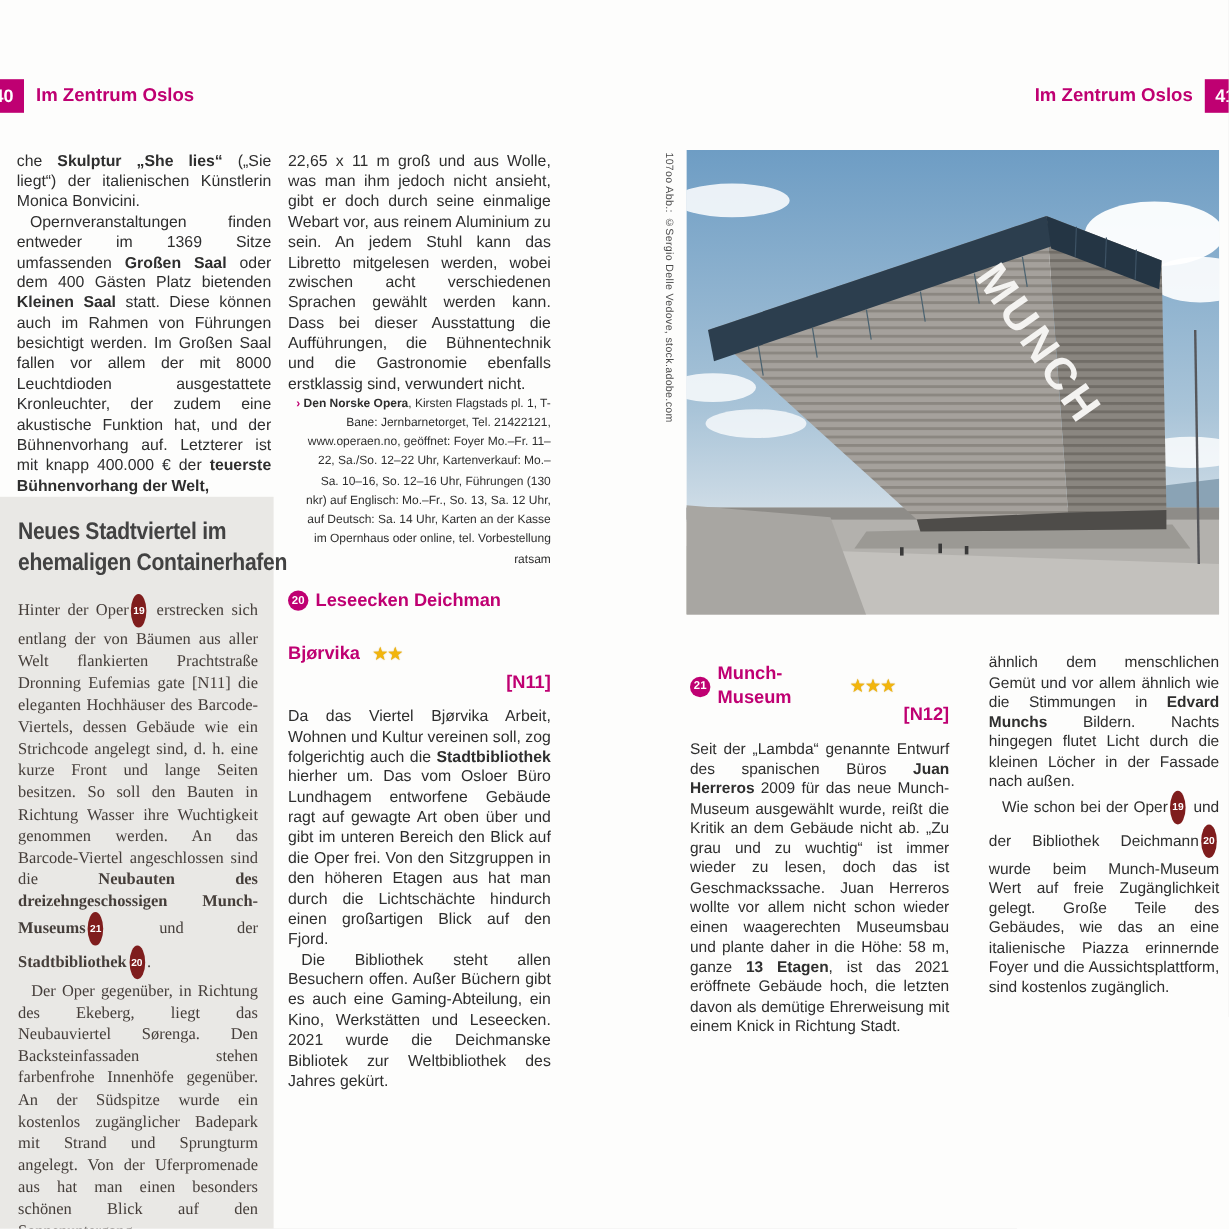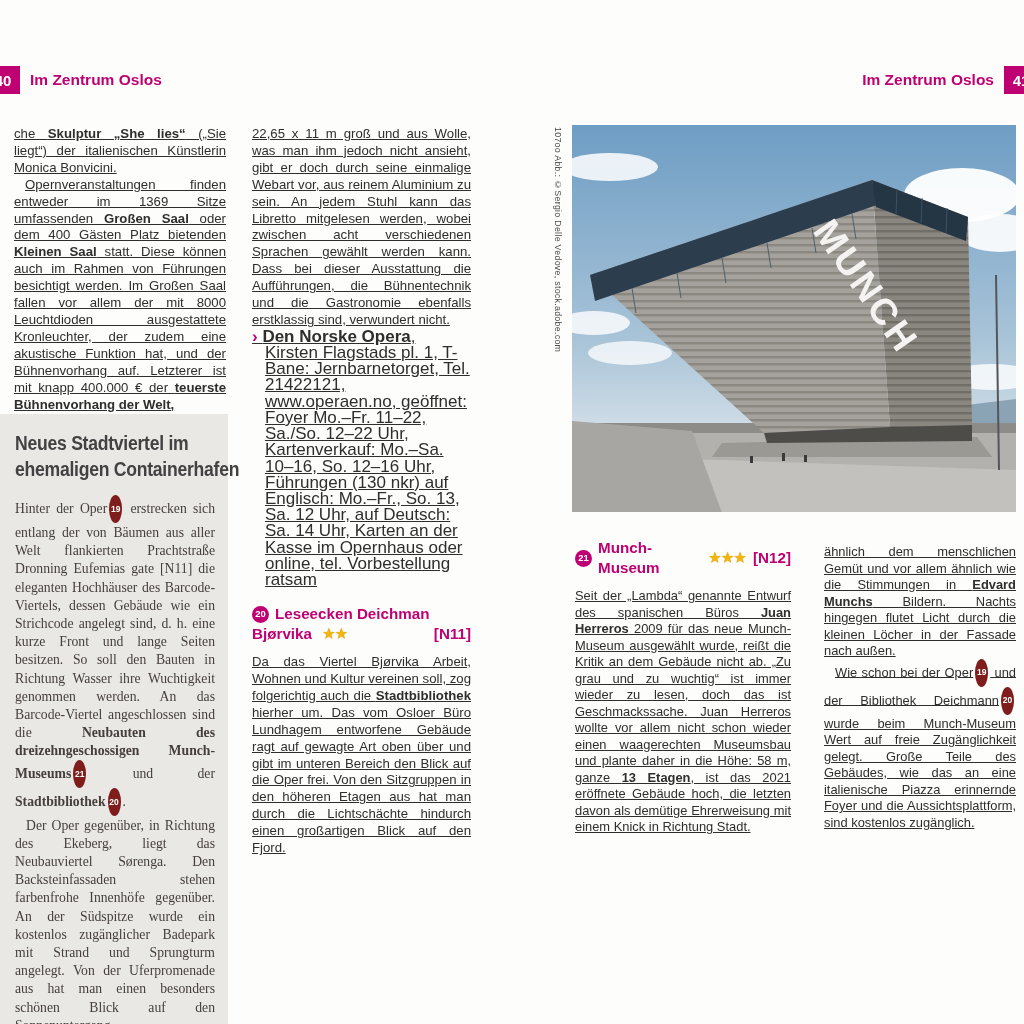--- a/index.html
+++ b/index.html
@@ -10,53 +10,53 @@
   .pagetab{position:absolute;top:66px;width:34px;height:28px;background:#bf0072;color:#fff;
            font-weight:bold;font-size:15px;display:flex;align-items:center;justify-content:center;}
   .tab-left{left:-14px;}
   .tab-right{right:-14px;}
   .runhead{position:absolute;top:71px;font-weight:bold;font-size:15.5px;color:#bf0072;text-align:center;}
   .rh-left{left:30px;}
   .rh-right{right:30px;}
 
   
   .sans{font-size:13.2px;line-height:16.9px;text-align:justify;}
-  .sans p{margin:0;text-decoration:underline;}
+  .sans p{margin:0;}
   .indent{text-indent:11px;}
   .seg-b{font-weight:bold;}
   .seg-arrow{color:#bf0072;font-weight:bold;}
   .seg-badge{display:inline-flex;align-items:center;justify-content:center;
              width:13px;height:28px;border-radius:50%;background:#7f1d1d;color:#fff;
              font-family:"Liberation Sans",sans-serif;font-size:8.5px;font-weight:bold;
              text-indent:0;margin:0 2px;position:relative;top:-1px;}
-  .contact{font-size:17px;line-height:16.2px;text-align:left;
+  .contact{font-size:10px;line-height:16.2px;text-align:right;
            padding-left:13px;text-indent:-13px;overflow-wrap:anywhere;margin-top:4px;}
 
   
   .colL1{position:absolute;left:14px;top:126px;width:212px;}
-  .colL2{position:absolute;left:252px;top:126px;width:219px;}
+  .colL2{position:absolute;left:240px;top:126px;width:219px;}
 
   
   .infobox{position:absolute;left:0;top:414px;width:228px;background:#e9e8e5;
            padding:16px 13px 16px 15px;box-sizing:border-box;}
   .infobox-title{font-weight:bold;font-size:20px;line-height:26px;color:#424242;
                  letter-spacing:-0.3px;transform:scaleX(.88);transform-origin:0 0;
                  white-space:nowrap;}
   .infobox-body{margin-top:14px;font-family:"Liberation Serif",serif;font-size:13.7px;
                 line-height:18.2px;color:#453e3a;text-align:justify;}
   .infobox-body p{margin:0;}
   .serif-tip{margin-top:2px;text-align:left;}
 
   
   .sec-head{margin:16px 0 10px;color:#bf0072;font-weight:bold;font-size:15.2px;line-height:20px;}
   .sec-line{display:flex;align-items:center;gap:6px;}
   .badge-big{flex:0 0 auto;width:17px;height:17px;border-radius:50%;background:#bf0072;color:#fff;
              font-size:9.5px;font-weight:bold;display:flex;align-items:center;justify-content:center;}
   .stars{color:#f2b50d;font-size:13px;letter-spacing:1px;margin-left:5px;text-shadow:0 0 1px #c08a00;}
-  .loc{color:#bf0072;}
+  .loc{color:#bf0072;margin-top:48px;}
   .loc-right{margin-left:auto;}
 
   
   .photo{position:absolute;left:572px;top:125px;width:444px;height:387px;}
   .photo svg{display:block;}
   .credit{position:absolute;left:553px;top:127px;height:380px;writing-mode:vertical-rl;
           font-size:8.8px;color:#4a4a4a;letter-spacing:.3px;}
   .colR1{position:absolute;left:575px;top:522px;width:216px;}
   .colR2{position:absolute;left:800px;top:522px;width:216px;height:396px;
          display:flex;flex-direction:column;}
@@ -108,20 +108,21 @@
         <span>Leseecken Deichman</span>
       </div>
       <div class="sec-line">
         <span>Bjørvika</span>
         <span class="stars">★★</span>
         <span class="loc loc-right">[N11]</span>
       </div>
     </div>
 
     <p><span>Da das Viertel Bjørvika Arbeit, Wohnen und Kultur vereinen soll, zog folgerichtig auch die </span><span class="seg-b">Stadtbibliothek</span><span> hierher um. Das vom Osloer Büro Lundhagem entworfene Gebäude ragt auf gewagte Art oben über und gibt im unteren Bereich den Blick auf die Oper frei. Von den Sitzgruppen in den höheren Etagen aus hat man durch die Lichtschächte hindurch einen großartigen Blick auf den Fjord.</span></p>
+    <p class="indent"><span>Die Bibliothek steht allen Besuchern offen. Außer Büchern gibt es auch eine Gaming-Abteilung, ein Kino, Werkstätten und Leseecken. 2021 wurde die Deichmanske Bibliotek zur Weltbibliothek des Jahres gekürt.</span></p>
   </div>
 
   <div class="credit">107oo Abb.: ©Sergio Delle Vedove, stock.adobe.com</div>
   <div class="photo">
     <svg width="444" height="387" viewBox="0 0 444 387">
       <defs>
         <linearGradient id="sky" x1="0" y1="0" x2="0" y2="1">
           <stop offset="0" stop-color="#6e9dc4"></stop>
           <stop offset="0.7" stop-color="#a9c4d8"></stop>
           <stop offset="1" stop-color="#d3dfe8"></stop>

